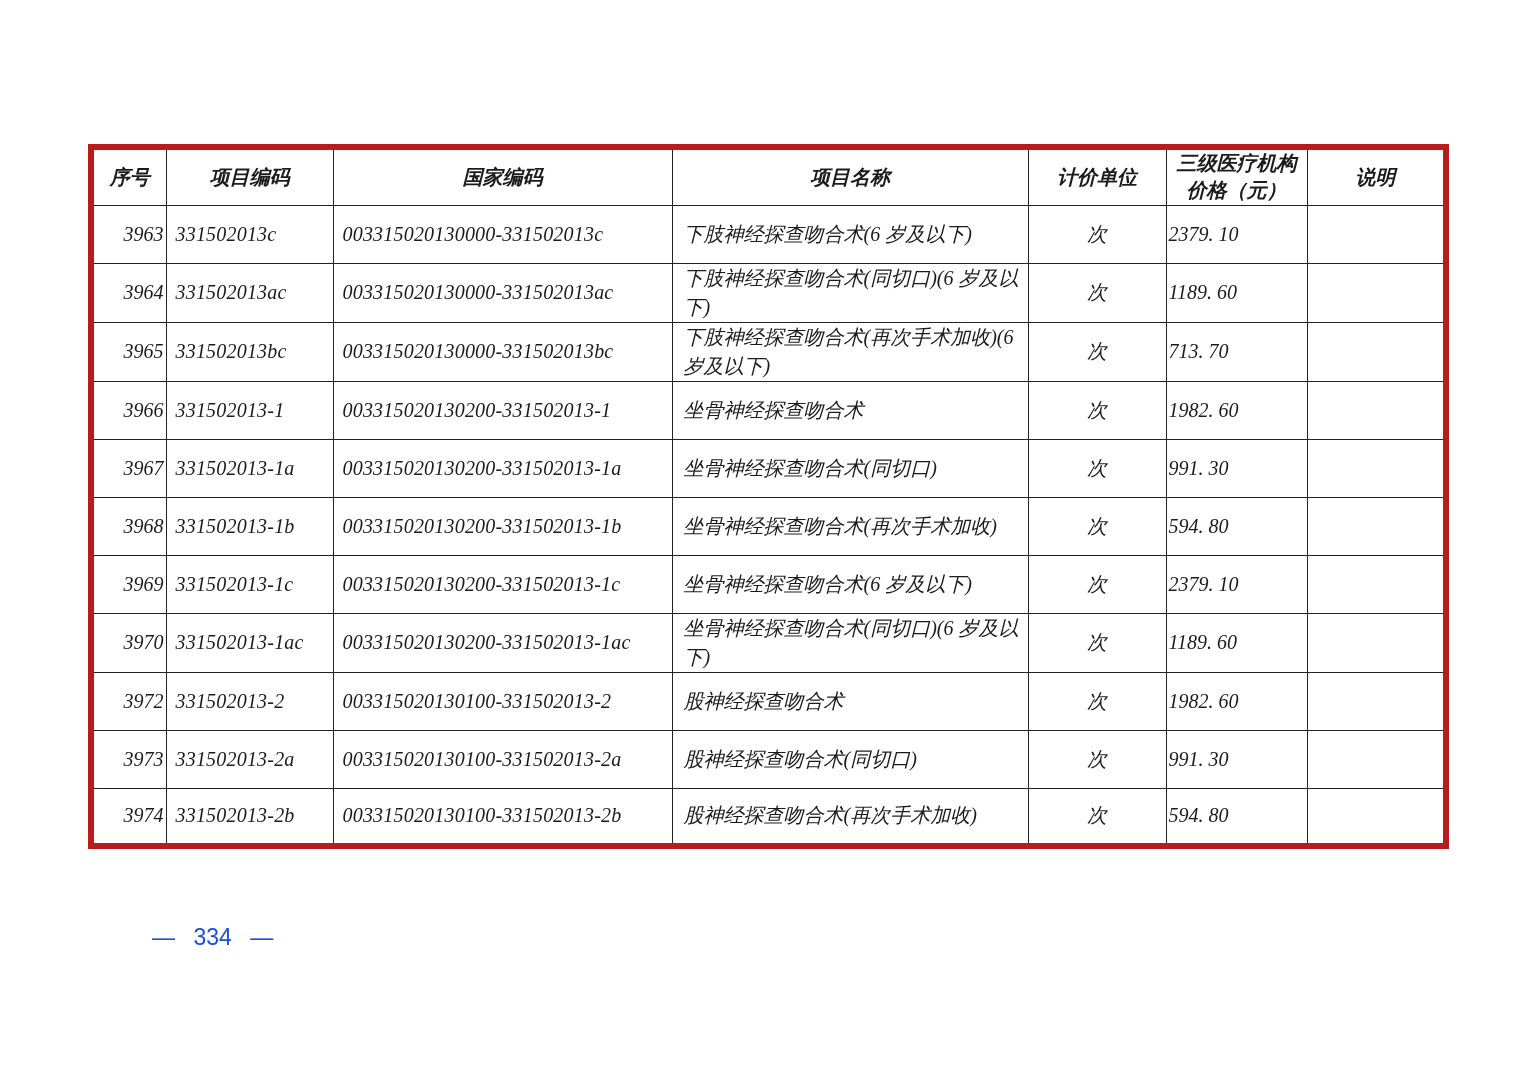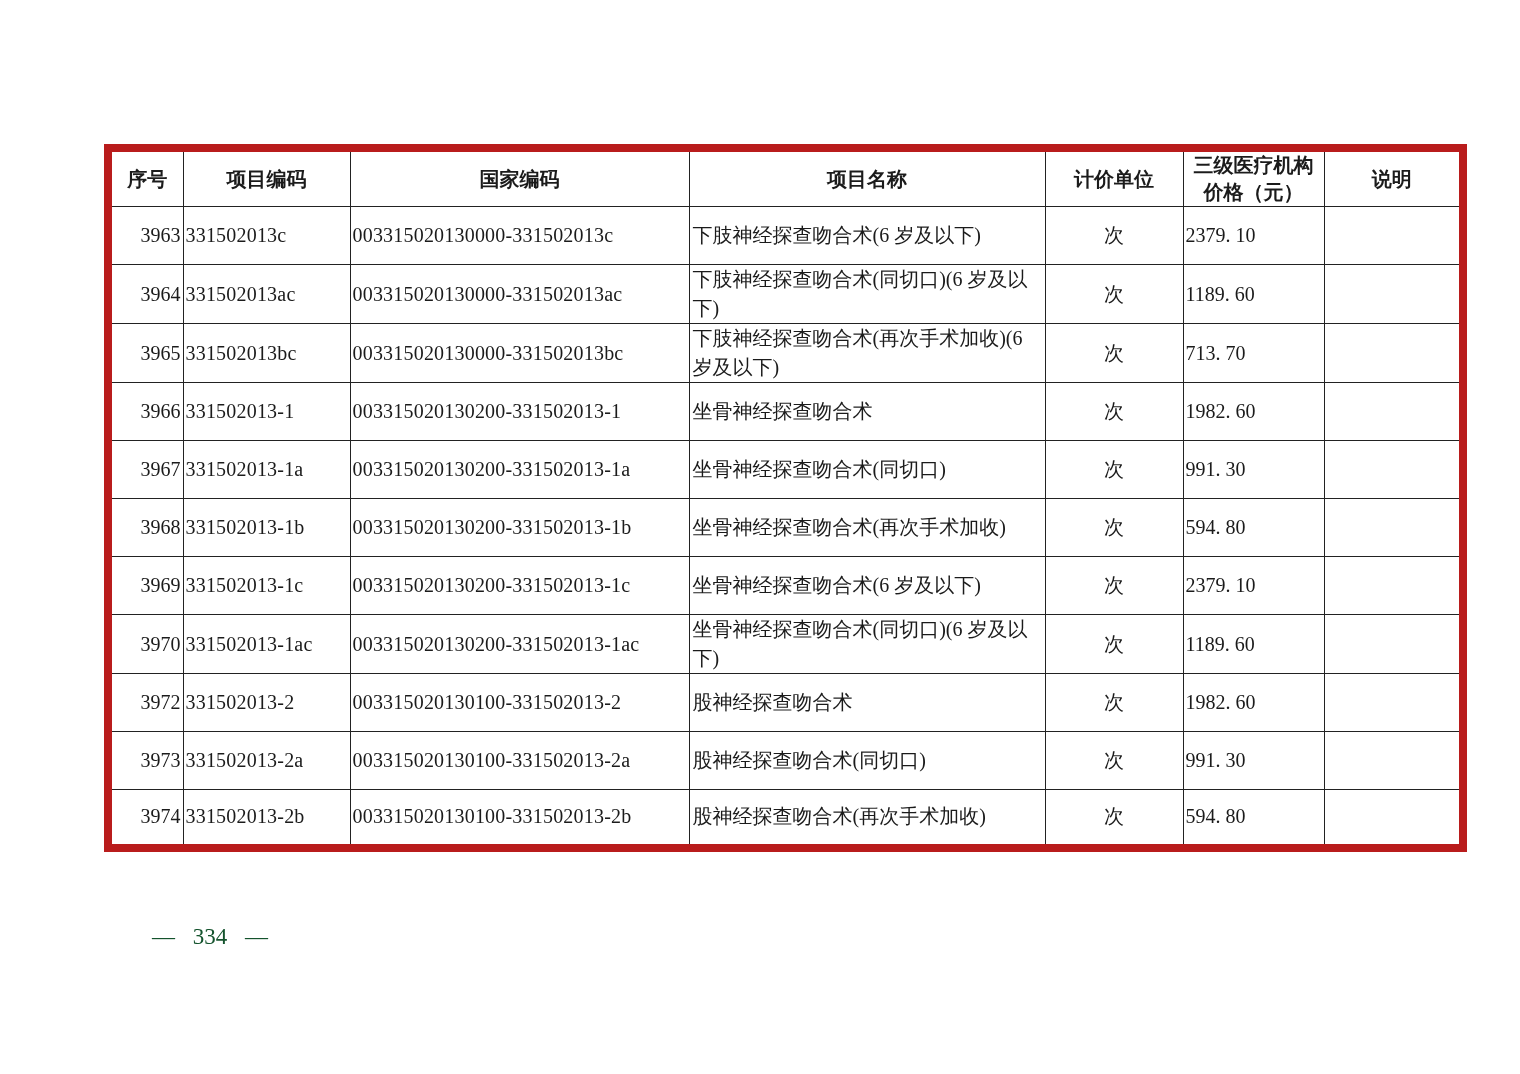--- a/index.html
+++ b/index.html
@@ -11,26 +11,27 @@
     height: 1074px;
     background: #ffffff;
     position: relative;
     overflow: hidden;
     color: #1b1b1b;
   }
 
   
   .price-table {
     position: absolute;
-    left: 104px;
+    left: 88px;
     top: 144px;
     width: 1355px;
     border-collapse: collapse;
     table-layout: fixed;
-    border: 8px solid #b91c1c;
+    border: 6px solid #b91c1c;
+    font-style: italic;
   }
   .price-table th,
   .price-table td {
     border: 1px solid #222222;
     height: 58px;
     vertical-align: middle;
     overflow: hidden;
     box-sizing: border-box;
   }
   .price-table th {
@@ -41,34 +42,34 @@
     text-align: center;
     padding: 0 4px;
   }
   .price-table td {
     font-family: "Liberation Serif", "DejaVu Serif", serif;
     font-size: 20px;
     line-height: 29px;
     padding: 0 2px;
   }
   td.c-seq   { text-align: right; margin-left: 12px; }
-  td.c-code  { text-align: left; padding-left: 2px; letter-spacing: 0.2px; }
-  td.c-name  { text-align: left; padding-left: 3px; }
+  td.c-code  { text-align: left; padding-left: 9px; letter-spacing: 0.2px; }
+  td.c-name  { text-align: left; padding-left: 11px; }
   td.c-unit  { text-align: center; }
   td.c-price { text-align: left; }
   td.c-note  { text-align: center; }
 
   
   .page-number {
     position: absolute;
     left: 152px;
     top: 924px;
-    font-family: Liberation Serif, serif;
+    font-family: Liberation Sans, sans-serif;
     font-size: 23px;
-    color: #14532d;
+    color: #1d4ed8;
     word-spacing: 12px;
     white-space: nowrap;
   }
 </style>
 </head>
 <body>
 
 <table class="price-table">
   <colgroup>
     <col style="width:75px">

